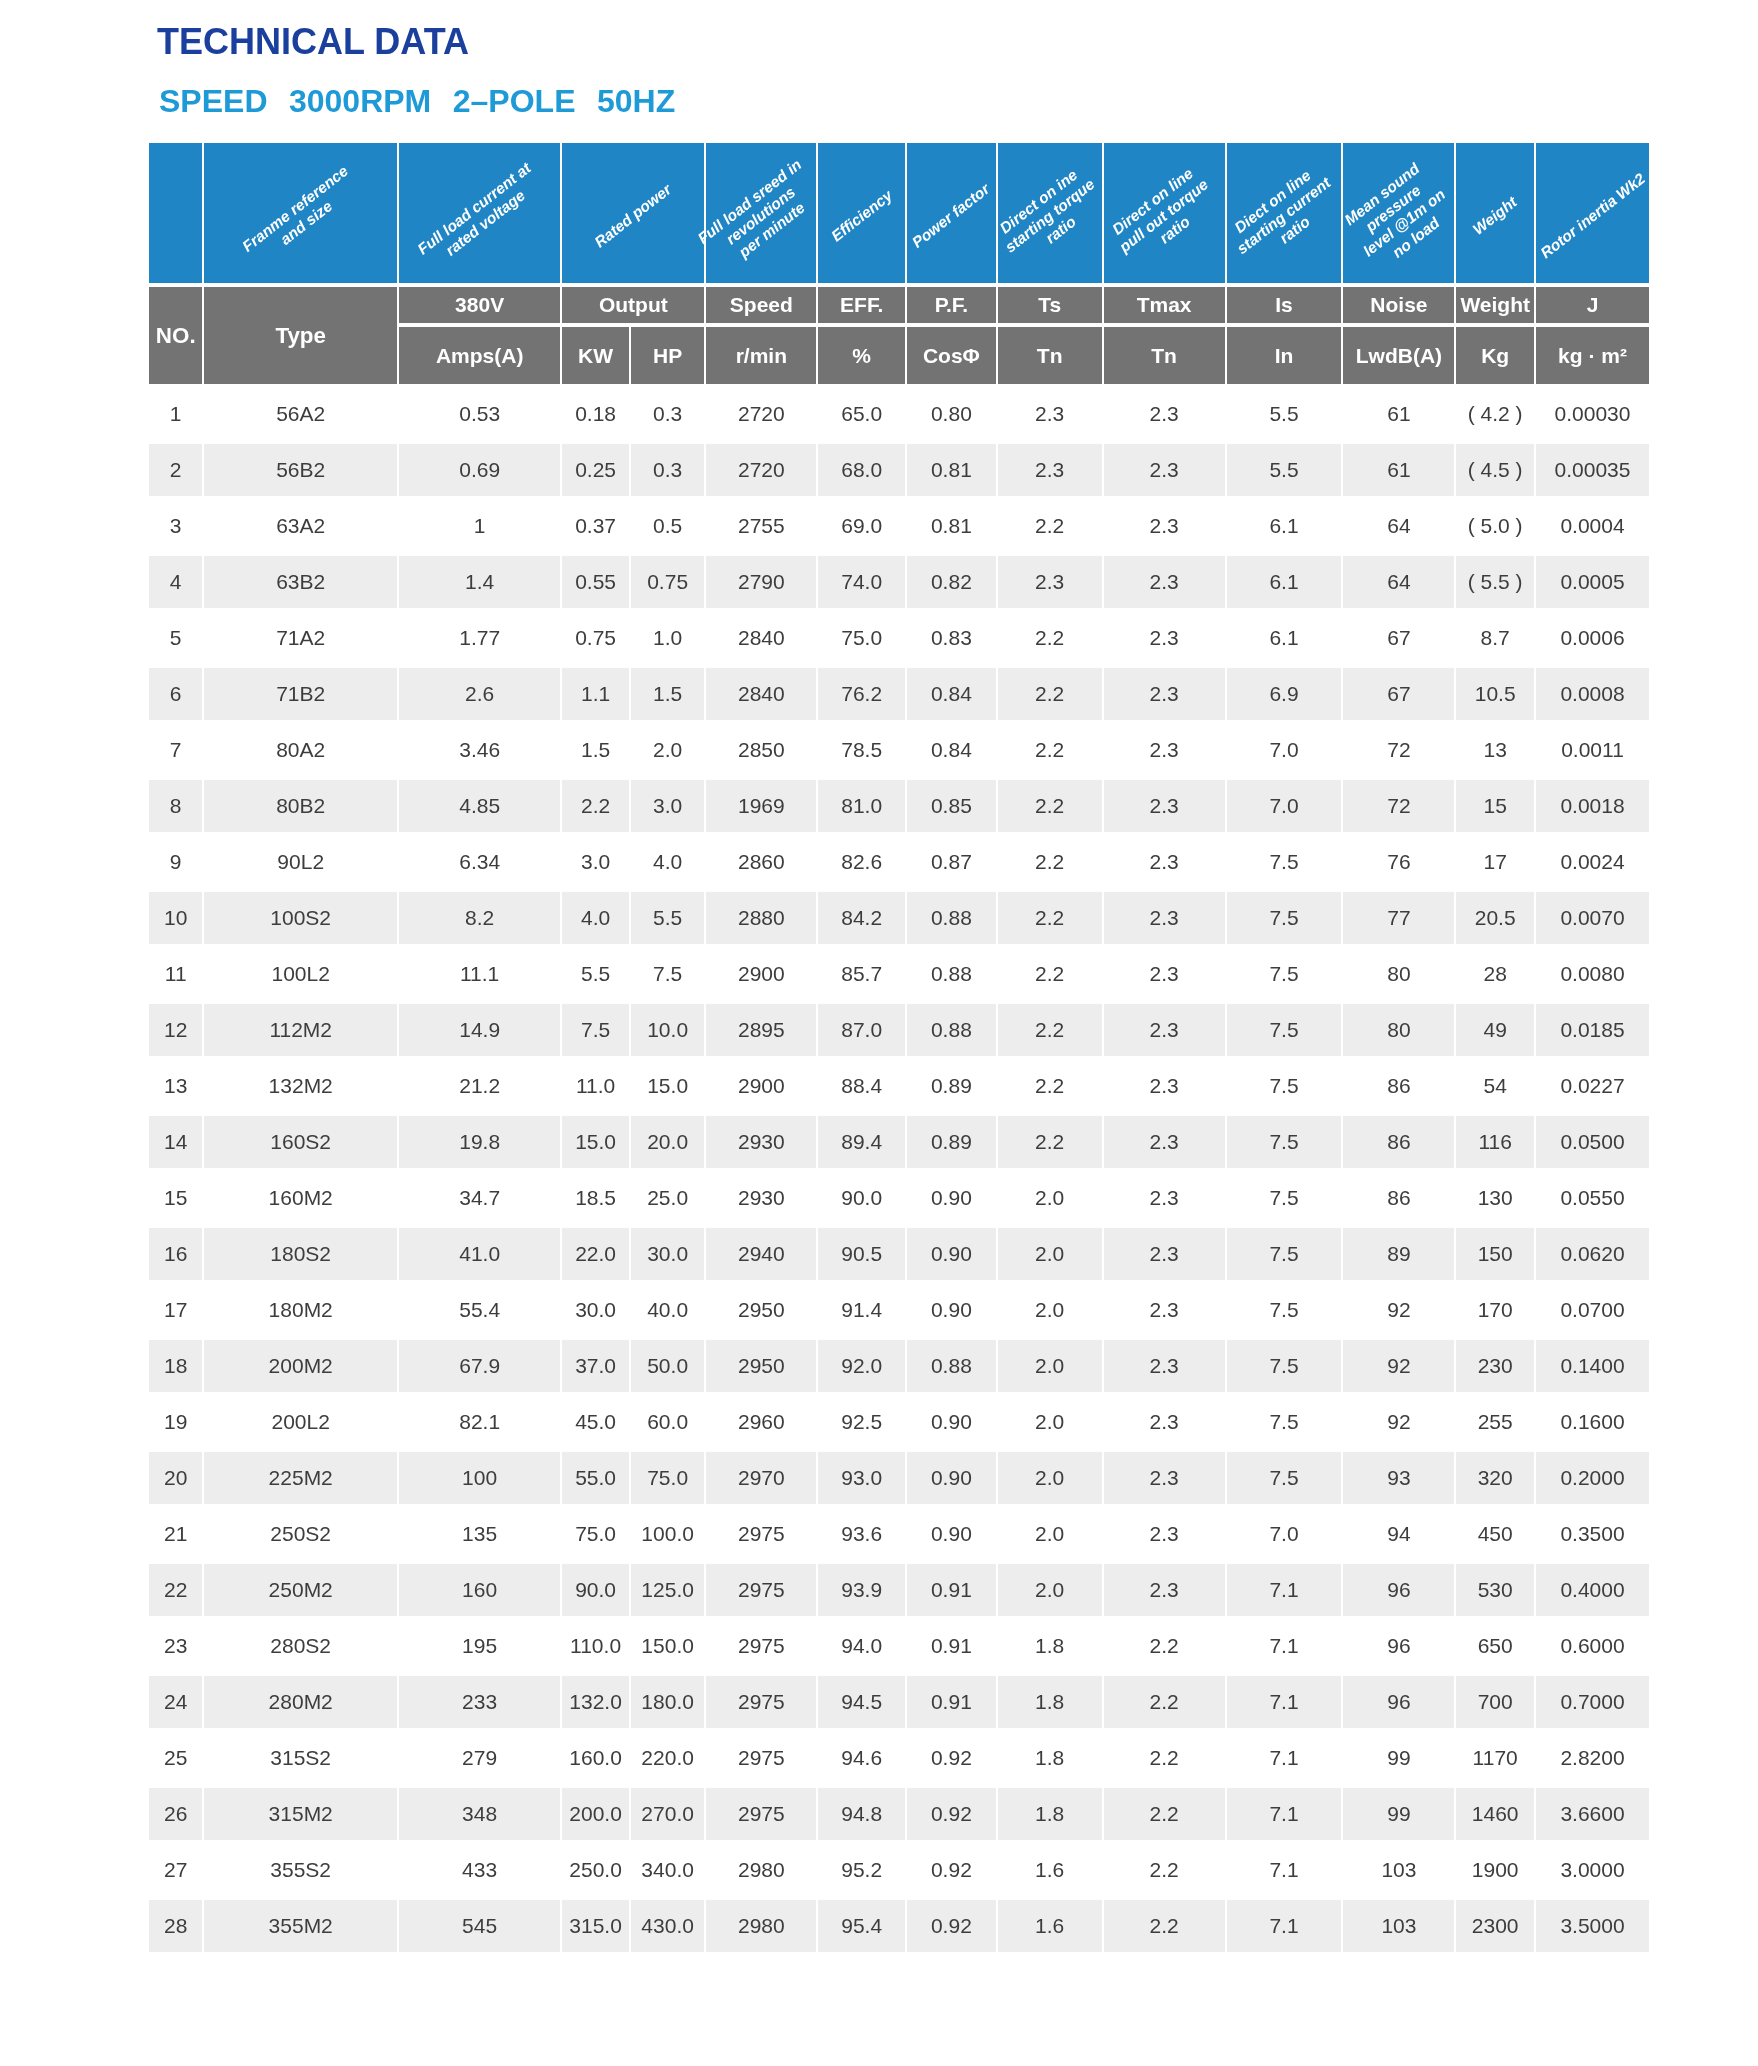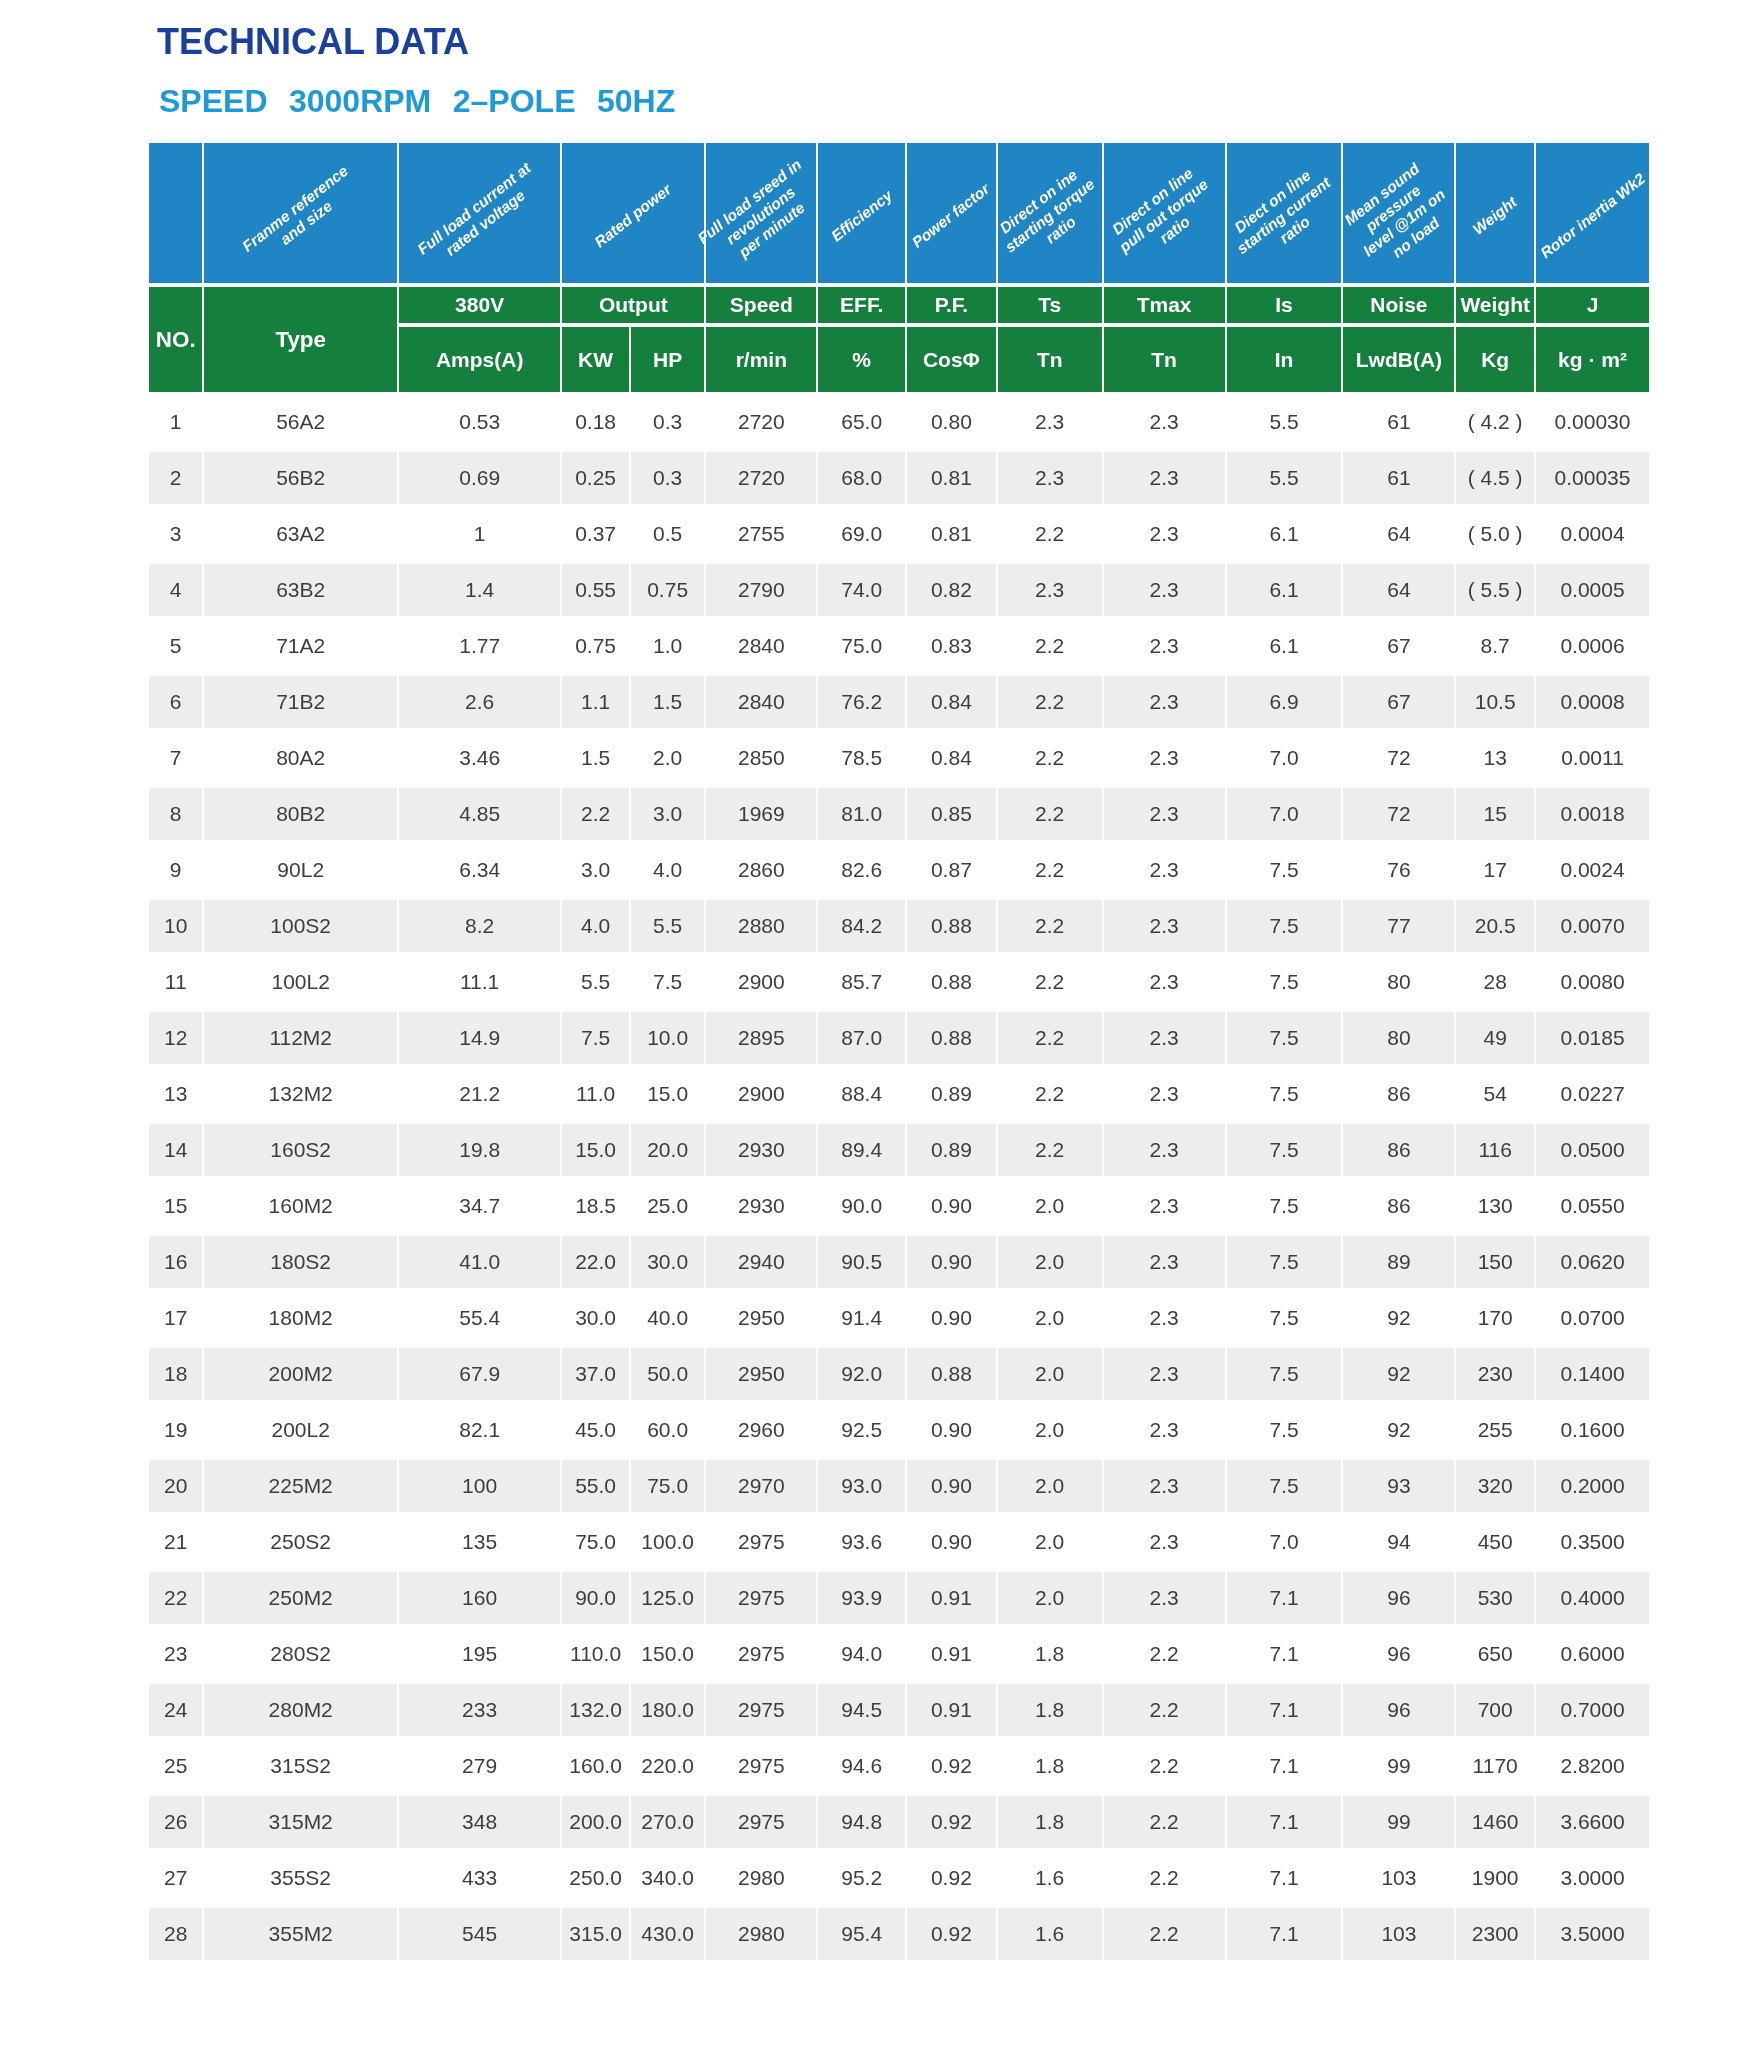--- a/index.html
+++ b/index.html
@@ -27,26 +27,26 @@
     background:#1f85c5;height:140px;position:relative;overflow:visible;
   }
   .rot{
     position:absolute;left:50%;top:52%;
     transform:translate(-50%,-50%) rotate(-38deg);
     color:#ffffff;font-weight:bold;font-style:italic;
     font-size:15.4px;line-height:1.18;text-align:center;
     white-space:nowrap;width:max-content;
   }
   th.sub{
-    background:#15803d;color:#ffffff;font-weight:bold;
+    background:#737373;color:#ffffff;font-weight:bold;
     font-size:21px;text-align:center;vertical-align:middle;
   }
   th.sub.big{font-size:22.4px;margin-top:19px;}
   tr.grp th.sub{height:36px;}
-  tr.unit th.sub{height:65px;}
+  tr.unit th.sub{height:57px;}
   tbody td{
     background:#ffffff;height:52px;text-align:center;vertical-align:middle;
     font-size:21px;color:#3d3d3d;
   }
   tbody tr.alt td{background:#ededed;}
 </style>
 </head>
 <body>
 
 <div class="page-title">TECHNICAL DATA</div>

